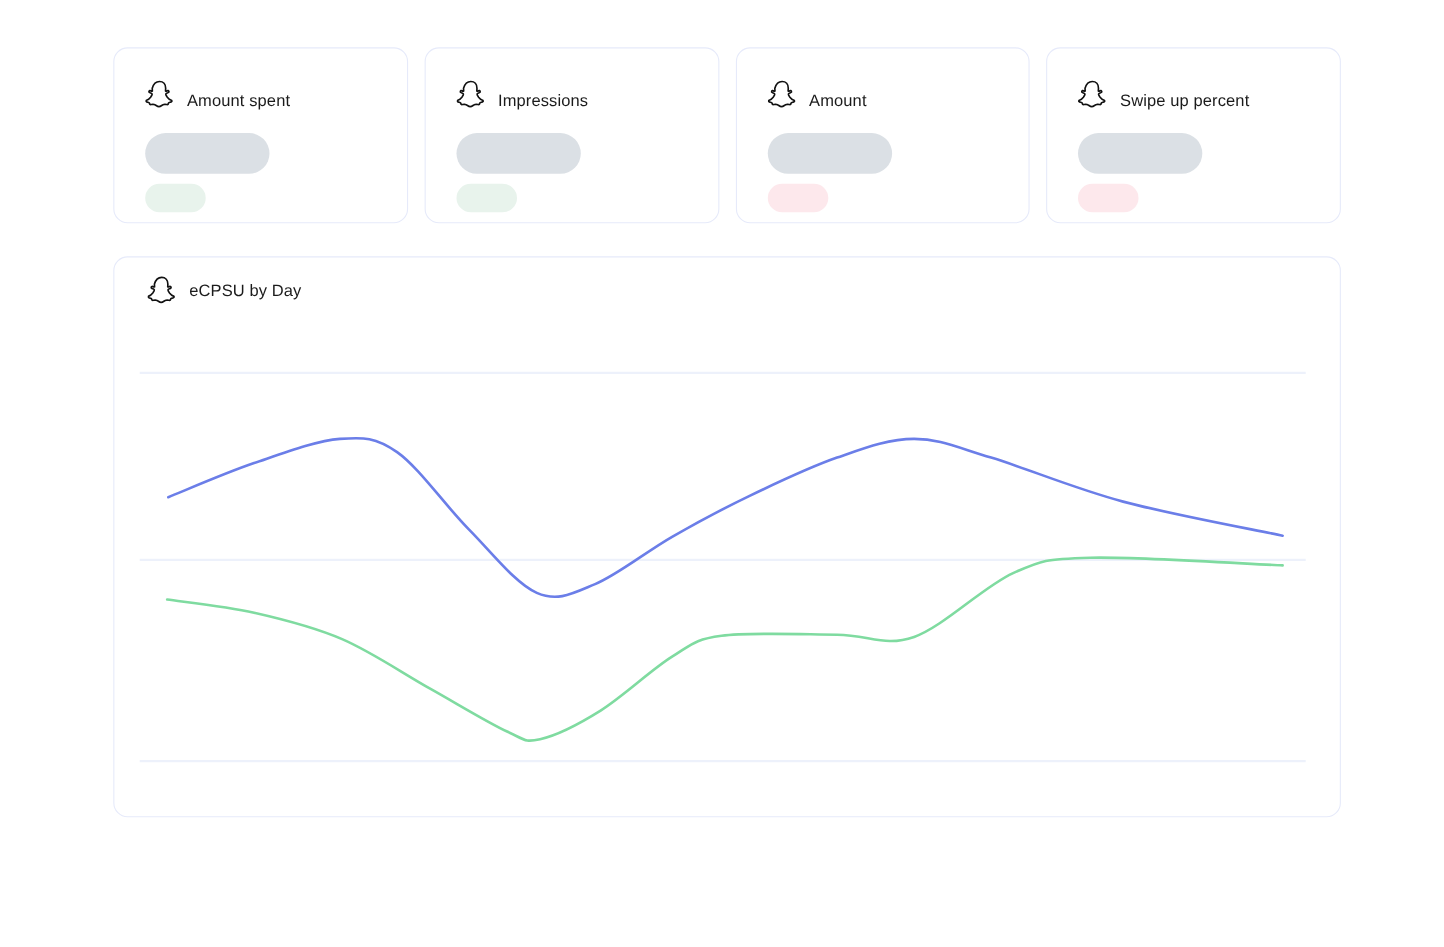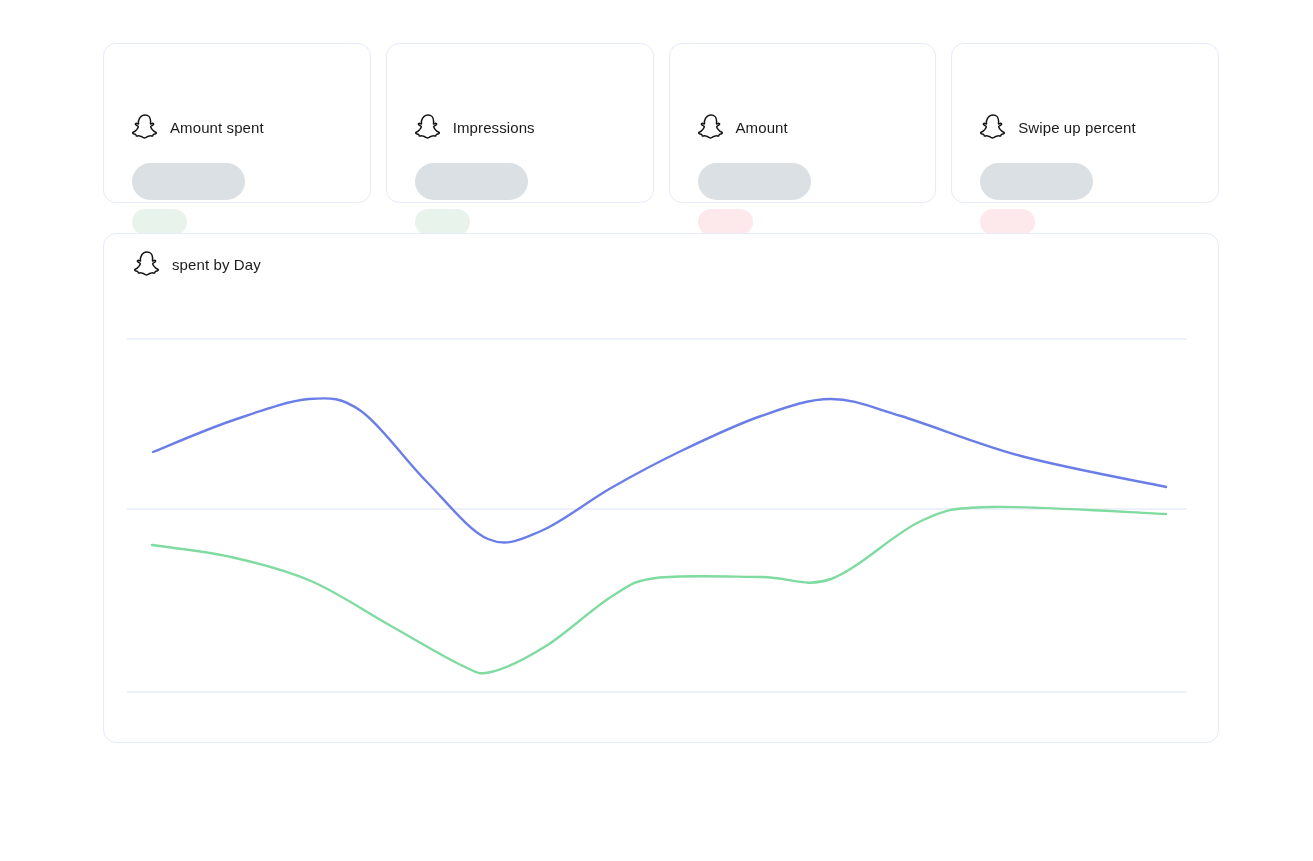--- a/index.html
+++ b/index.html
@@ -24,24 +24,23 @@
   .kpi-card {
     flex: 1 1 0;
     background: #ffffff;
     border: 1.5px solid #e6eafa;
     border-radius: 13px;
     padding: 26px 28px 0 28px;
     position: relative;
   }
   .card-head {
     display: flex;
-    align-items: center;
+    align-items: flex-end;
     gap: 12px;
     height: 30px;
-    margin-top: 42px;
   }
   .ghost-icon { width: 26px; height: 28px; flex: 0 0 26px; display: block; }
   .card-title {
     font-size: 15px;
     font-weight: 500;
     color: #1b1b1b;
     letter-spacing: 0.1px;
     white-space: nowrap;
   }
   .skeleton-big {
@@ -138,21 +137,21 @@
       <div class="skeleton-small sk-pink"></div>
     </div>
 
   </div>
 
   <div class="chart-card">
     <div class="chart-head">
       <svg class="ghost-icon" viewBox="0 0 26 28">
         <path d="M13 2.1c3.5 0 5.6 2.6 5.6 6.1 0 1.0-.1 1.9-.1 2.6.5.3 1.0.1 1.6-.3.5-.3 1.2-.1 1.4.4.2.5-.1 1.0-.7 1.3-.9.5-2.0.8-2.1 1.4-.1.6.6 1.7 1.4 2.8 1.0 1.3 2.2 2.3 3.6 2.8.5.2.7.6.5 1.0-.2.5-1.0.8-2.3 1.0-.5.1-.7.3-.8.7-.1.4-.2.8-.4 1.0-.2.2-.6.2-1.2.1-.6-.1-1.3-.2-2.1-.1-1.0.1-1.7.5-2.4 1.0-.7.5-1.4 1.0-2.5 1.0-1.1 0-1.8-.5-2.5-1.0-.7-.5-1.4-.9-2.4-1.0-.8-.1-1.5 0-2.1.1-.6.1-1.0.1-1.2-.1-.2-.2-.3-.6-.4-1.0-.1-.4-.3-.6-.8-.7-1.3-.2-2.1-.5-2.3-1.0-.2-.4 0-.8.5-1.0 1.4-.5 2.6-1.5 3.6-2.8.8-1.1 1.5-2.2 1.4-2.8-.1-.6-1.2-.9-2.1-1.4-.6-.3-.9-.8-.7-1.3.2-.5.9-.7 1.4-.4.6.4 1.1.6 1.6.3 0-.7-.1-1.6-.1-2.6C7.4 4.7 9.5 2.1 13 2.1z" fill="#ffffff" stroke="#111111" stroke-width="1.5" stroke-linejoin="round"></path>
       </svg>
-      <span class="chart-title">spent by Day</span>
+      <span class="chart-title">eCPSU by Day</span>
     </div>
 
     <svg class="chart-plot" viewBox="0 0 1116 510" preserveAspectRatio="none">
       <g>
         <line id="grid-0" x1="23" x2="1083" stroke="#edf1fb" stroke-width="2" y1="105" y2="105"></line>
         <line id="grid-1" x1="23" x2="1083" stroke="#edf1fb" stroke-width="2" y1="275" y2="275"></line>
         <line id="grid-2" x1="23" x2="1083" stroke="#edf1fb" stroke-width="2" y1="458" y2="458"></line>
       </g>
       <path id="series-0-path" fill="none" stroke-width="2.4" stroke-linecap="round" stroke-linejoin="round" d="M 49 218 C 62 212.83333333333334 101 195.83333333333334 127 187 C 153 178.16666666666666 183.33333333333334 166.66666666666666 205 165 C 226.66666666666666 163.33333333333334 237.5 163.33333333333334 257 177 C 276.5 190.66666666666666 300.8333333333333 225.66666666666666 322 247 C 343.1666666666667 268.3333333333333 364.8333333333333 296.6666666666667 384 305 C 403.1666666666667 313.3333333333333 416.5 305.5 437 297 C 457.5 288.5 483.6666666666667 267.3333333333333 507 254 C 530.3333333333334 240.66666666666666 552 229 577 217 C 602 205 632 190.66666666666666 657 182 C 682 173.33333333333334 703.6666666666666 165 727 165 C 750.3333333333334 165 765.3333333333334 172.5 797 182 C 828.6666666666666 191.5 872.8333333333334 210.16666666666666 917 222 C 961.1666666666666 233.83333333333334 1037.8333333333333 247.83333333333334 1062 253" stroke="#6b7ee8"></path>
       <path id="series-1-path" fill="none" stroke-width="2.4" stroke-linecap="round" stroke-linejoin="round" d="M 48 311 C 61.166666666666664 313 100.5 317 127 323 C 153.5 329 180.33333333333334 335.5 207 347 C 233.66666666666666 358.5 262 378 287 392 C 312 406 340.3333333333333 423.3333333333333 357 431 C 373.6666666666667 438.6666666666667 372.8333333333333 441.1666666666667 387 438 C 401.1666666666667 434.8333333333333 422 424.5 442 412 C 462 399.5 488.6666666666667 374.3333333333333 507 363 C 525.3333333333334 351.6666666666667 527 347.3333333333333 552 344 C 577 340.6666666666667 627.8333333333334 342.8333333333333 657 343 C 686.1666666666666 343.1666666666667 700.3333333333334 354.3333333333333 727 345 C 753.6666666666666 335.6666666666667 790.3333333333334 299 817 287 C 843.6666666666666 275 846.1666666666666 274.1666666666667 887 273 C 927.8333333333334 271.8333333333333 1032.8333333333333 278.8333333333333 1062 280" stroke="#7fdba0"></path>

